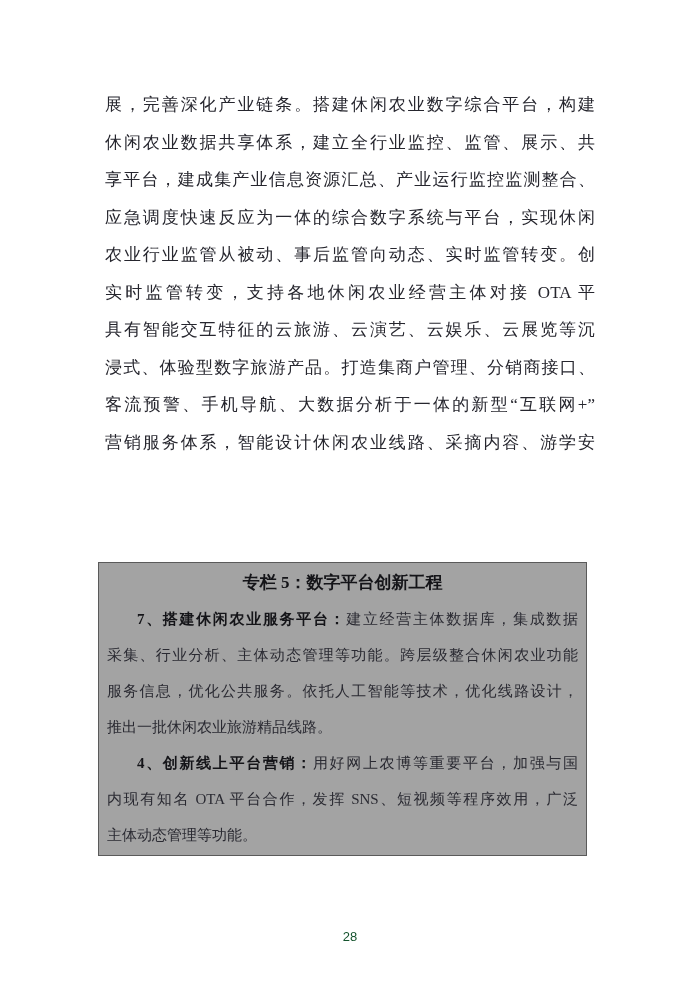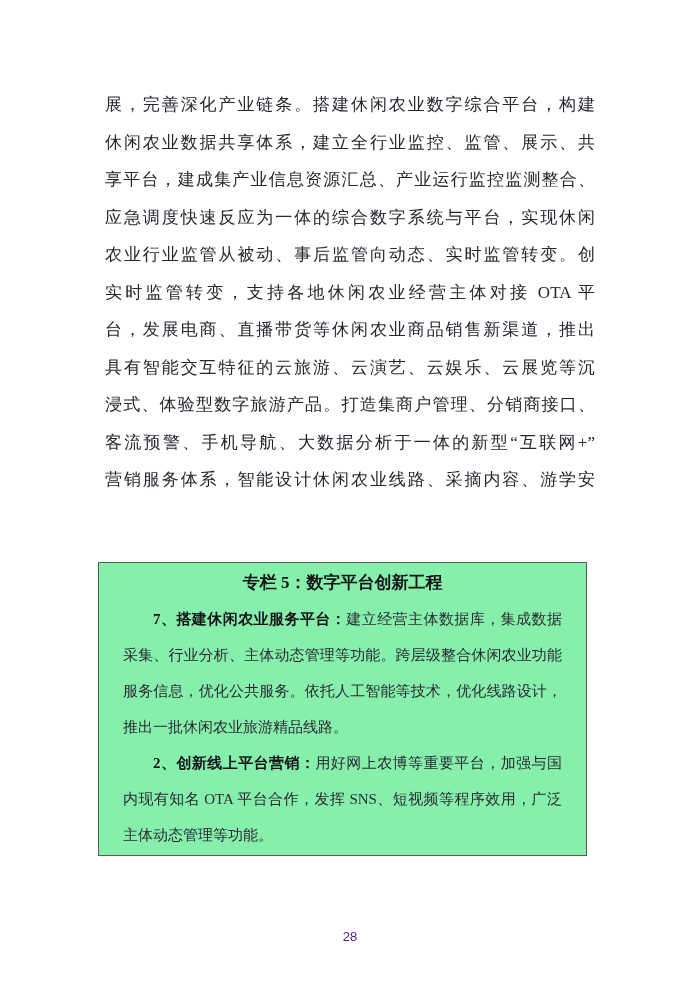--- a/index.html
+++ b/index.html
@@ -36,22 +36,22 @@
   }
   
   .column-box {
     position: absolute;
     left: 98px;
     top: 562px;
     width: 489px;
     height: 294px;
     box-sizing: border-box;
     border: 1px solid #5a5a5a;
-    padding: 2px 24px;
-    background: #86efac;
+    padding: 2px 8px;
+    background: #a3a3a3;
   }
   .box-title {
     height: 36px;
     line-height: 36px;
     text-align: center;
     font-weight: bold;
     font-size: 17px;
     color: #141418;
   }
   .box-line {
@@ -77,50 +77,49 @@
   .page-number {
     position: absolute;
     left: 0;
     right: 0;
     top: 928px;
     height: 18px;
     line-height: 18px;
     text-align: center;
     font-family: "Liberation Sans", sans-serif;
     font-size: 13px;
-    color: #4c1d95;
+    color: #14532d;
   }
 </style>
 </head>
 <body>
 
 <div class="page">
 
   <div class="body-text">
     <div class="line">展，完善深化产业链条。搭建休闲农业数字综合平台，构建</div>
     <div class="line">休闲农业数据共享体系，建立全行业监控、监管、展示、共</div>
     <div class="line">享平台，建成集产业信息资源汇总、产业运行监控监测整合、</div>
     <div class="line">应急调度快速反应为一体的综合数字系统与平台，实现休闲</div>
     <div class="line">农业行业监管从被动、事后监管向动态、实时监管转变。创</div>
     <div class="line">实时监管转变，支持各地休闲农业经营主体对接 OTA 平</div>
-    <div class="line">台，发展电商、直播带货等休闲农业商品销售新渠道，推出</div>
     <div class="line">具有智能交互特征的云旅游、云演艺、云娱乐、云展览等沉</div>
     <div class="line">浸式、体验型数字旅游产品。打造集商户管理、分销商接口、</div>
     <div class="line">客流预警、手机导航、大数据分析于一体的新型“互联网+”</div>
     <div class="line">营销服务体系，智能设计休闲农业线路、采摘内容、游学安</div>
   </div>
 
   <div class="column-box">
     <div class="box-title">专栏 5：数字平台创新工程</div>
 
     <div class="box-line indent"><span class="lead">7、搭建休闲农业服务平台：</span><span>建立经营主体数据库，集成数据</span></div>
     <div class="box-line">采集、行业分析、主体动态管理等功能。跨层级整合休闲农业功能</div>
     <div class="box-line">服务信息，优化公共服务。依托人工智能等技术，优化线路设计，</div>
     <div class="box-line last">推出一批休闲农业旅游精品线路。</div>
 
-    <div class="box-line indent"><span class="lead">2、创新线上平台营销：</span><span>用好网上农博等重要平台，加强与国</span></div>
+    <div class="box-line indent"><span class="lead">4、创新线上平台营销：</span><span>用好网上农博等重要平台，加强与国</span></div>
     <div class="box-line">内现有知名 OTA 平台合作，发挥 SNS、短视频等程序效用，广泛</div>
     <div class="box-line last">主体动态管理等功能。</div>
   </div>
 
   <div class="page-number">28</div>
 
 </div>
 
 </body></html>

